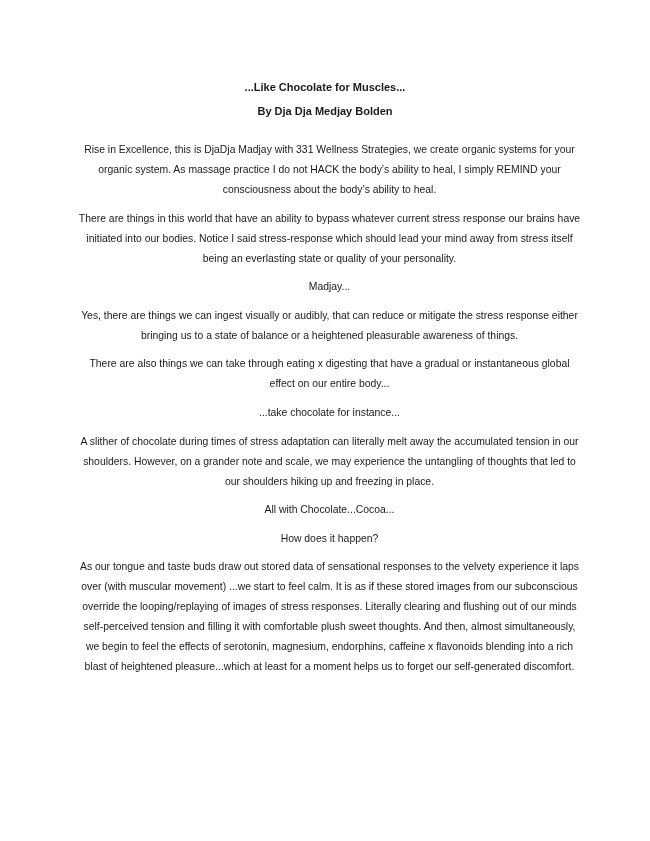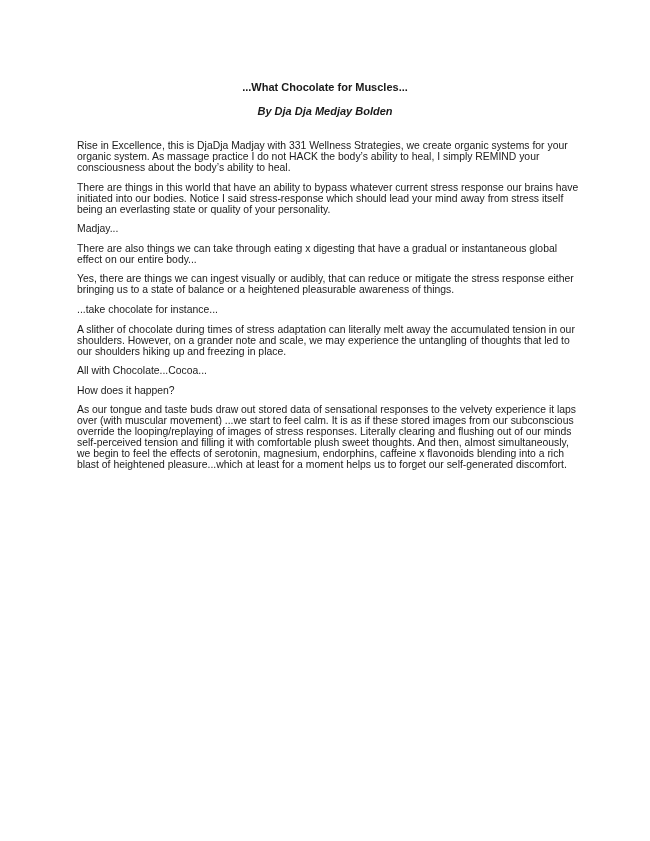--- a/index.html
+++ b/index.html
@@ -31,46 +31,46 @@
       line-height: 14px;
     }
     .byline {
       position: absolute;
       left: 0; width: 650px;
       top: 104px;
       text-align: center;
       font-weight: bold;
       font-size: 11px;
       line-height: 14px;
-      font-style: italic;
     }
     .body {
       position: absolute;
       left: 77px;
       top: 140px;
       width: 505px;
       font-size: 10.4px;
-      line-height: 11px;
+      line-height: 20px;
+      text-align: center;
     }
     .body p {
       margin: 0 0 8.6px 0;
     }
   </style>
 </head>
 <body>
 
 <div class="page">
-  <div class="title">...What Chocolate for Muscles...</div>
+  <div class="title">...Like Chocolate for Muscles...</div>
   <div class="byline">By Dja Dja Medjay Bolden</div>
 
   <div class="body">
     <p>Rise in Excellence, this is DjaDja Madjay with 331 Wellness Strategies, we create organic systems for your organic system. As massage practice I do not HACK the body’s ability to heal, I simply REMIND your consciousness about the body’s ability to heal.</p>
     <p>There are things in this world that have an ability to bypass whatever current stress response our brains have initiated into our bodies. Notice I said stress-response which should lead your mind away from stress itself being an everlasting state or quality of your personality.</p>
     <p>Madjay...</p>
+    <p>Yes, there are things we can ingest visually or audibly, that can reduce or mitigate the stress response either bringing us to a state of balance or a heightened pleasurable awareness of things.</p>
     <p>There are also things we can take through eating x digesting that have a gradual or instantaneous global effect on our entire body...</p>
-    <p>Yes, there are things we can ingest visually or audibly, that can reduce or mitigate the stress response either bringing us to a state of balance or a heightened pleasurable awareness of things.</p>
     <p>...take chocolate for instance...</p>
     <p>A slither of chocolate during times of stress adaptation can literally melt away the accumulated tension in our shoulders. However, on a grander note and scale, we may experience the untangling of thoughts that led to our shoulders hiking up and freezing in place.</p>
     <p>All with Chocolate...Cocoa...</p>
     <p>How does it happen?</p>
     <p>As our tongue and taste buds draw out stored data of sensational responses to the velvety experience it laps over (with muscular movement) ...we start to feel calm. It is as if these stored images from our subconscious override the looping/replaying of images of stress responses. Literally clearing and flushing out of our minds self-perceived tension and filling it with comfortable plush sweet thoughts. And then, almost simultaneously, we begin to feel the effects of serotonin, magnesium, endorphins, caffeine x flavonoids blending into a rich blast of heightened pleasure...which at least for a moment helps us to forget our self-generated discomfort.</p>
   </div>
 </div>
 
 </body></html>

